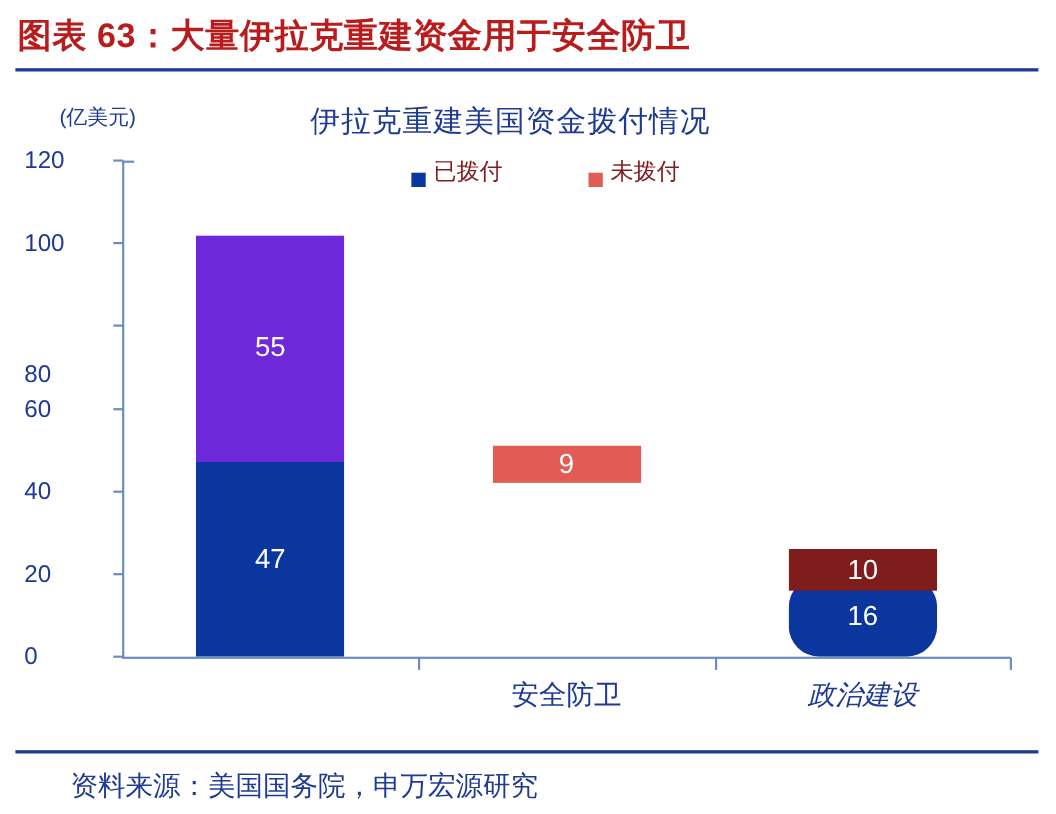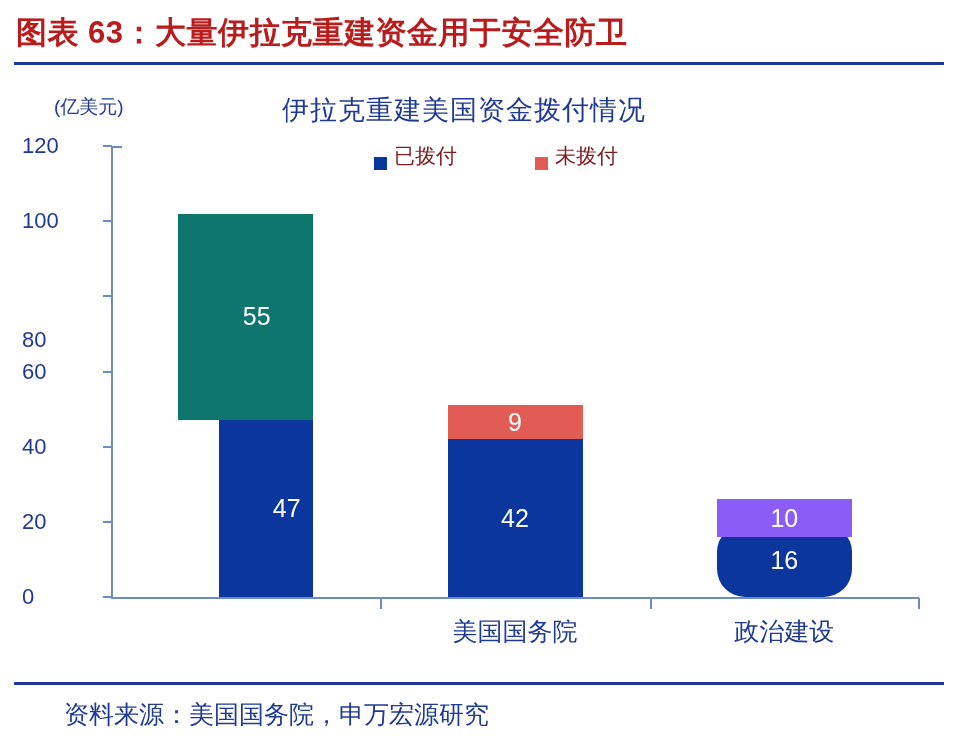--- a/index.html
+++ b/index.html
@@ -228,43 +228,40 @@
       <div class="ylabel" style="top: 226.333px; margin-top: 44px;">80</div>
       <div class="tick-y" style="top: 150.167px;"></div>
       <div class="ylabel" style="top: 151.167px;">100</div>
       <div class="tick-y" style="top: 75px;"></div>
       <div class="ylabel" style="top: 76px;">120</div>
       <div class="tick-x" style="left: 364.333px;"></div>
       <div class="tick-x" style="left: 633.667px;"></div>
       <div class="axis-end-cap" style="left: 902px; top: 528px;"></div>
       <div class="axis-end-cap" style="left: 95px; top: 76px; width: 11px; height: 2px;"></div>
       <div class="bar" style="left: 162.167px; top: 143.65px; width: 135px; height: 383.35px;">
-        <div class="seg" style="background: rgb(10, 54, 157); height: 176.642px; bottom: 0px; top: auto; margin-left: 41px;">
+        <div class="seg" style="background: rgb(10, 54, 157); height: 176.642px; bottom: 0px; top: auto;">
           <span>47</span>
         </div>
-        <div class="seg" style="background: #0f766e; height: 206.708px; bottom: 176.642px; top: auto; padding-left: 11px;">
+        <div class="seg" style="background: #6d28d9; height: 206.708px; bottom: 176.642px; top: auto;">
           <span>55</span>
         </div>
       </div>
       <div class="bar" style="left: 431.5px; top: 335.325px; width: 135px; height: 191.675px;">
-        <div class="seg" style="background: rgb(10, 54, 157); height: 157.85px; bottom: 0px; top: auto;">
-          <span>42</span>
-        </div>
         <div class="seg" style="background: rgb(224, 92, 85); height: 33.825px; bottom: 157.85px; top: auto;">
           <span>9</span>
         </div>
       </div>
-      <div class="cat-label" style="left: 399px; width: 200px;">美国国务院</div>
+      <div class="cat-label" style="left: 399px; width: 200px;">安全防卫</div>
       <div class="bar" style="left: 700.833px; top: 429.283px; width: 135px; height: 97.7167px;">
         <div class="seg" style="background: rgb(10, 54, 157); height: 73px; bottom: 0px; top: auto; border-radius: 28px;">
           <span>16</span>
         </div>
-        <div class="seg" style="background: #8b5cf6; height: 37.5833px; bottom: 60.1333px; top: auto;">
+        <div class="seg" style="background: #7f1d1d; height: 37.5833px; bottom: 60.1333px; top: auto;">
           <span>10</span>
         </div>
       </div>
-      <div class="cat-label" style="left: 668.333px; width: 200px;">政治建设</div>
+      <div class="cat-label" style="left: 668.333px; width: 200px; font-style: italic;">政治建设</div>
     </div>
 
 </div>
 
 <div class="footer-rule"></div>
 <div class="footer-text">资料来源：美国国务院，申万宏源研究</div>
 
 </body></html>

